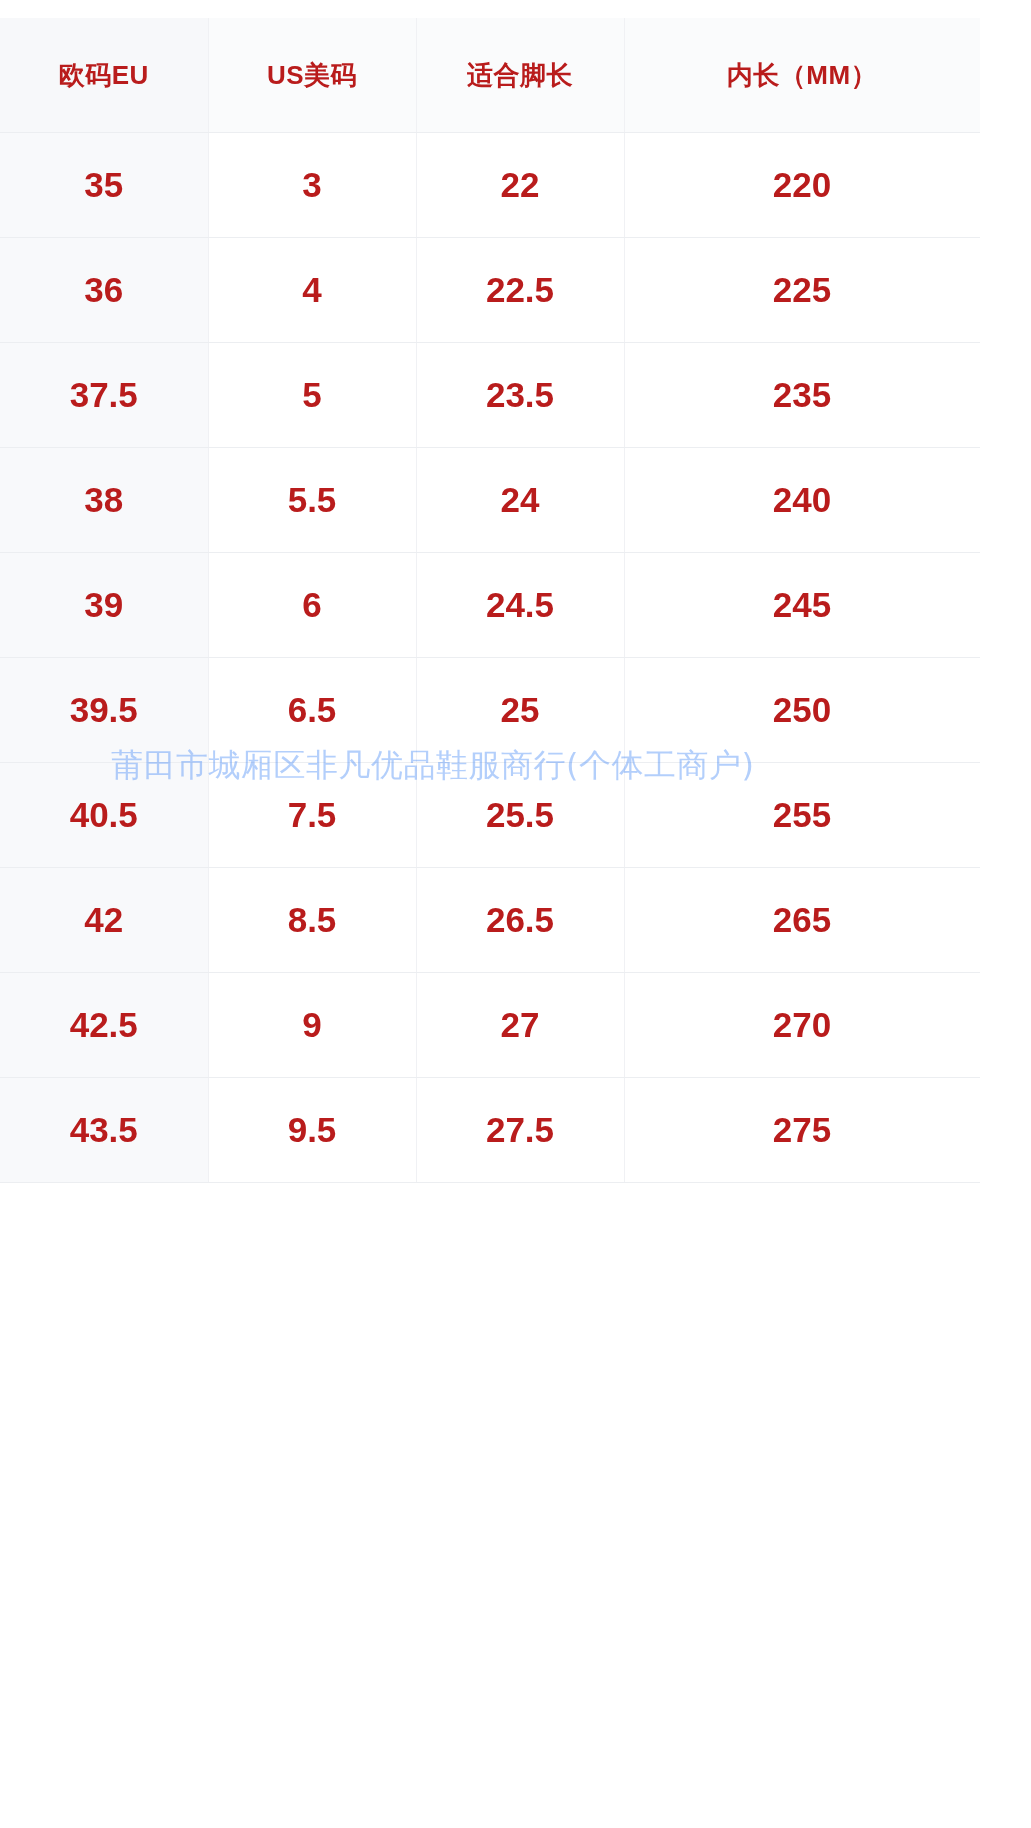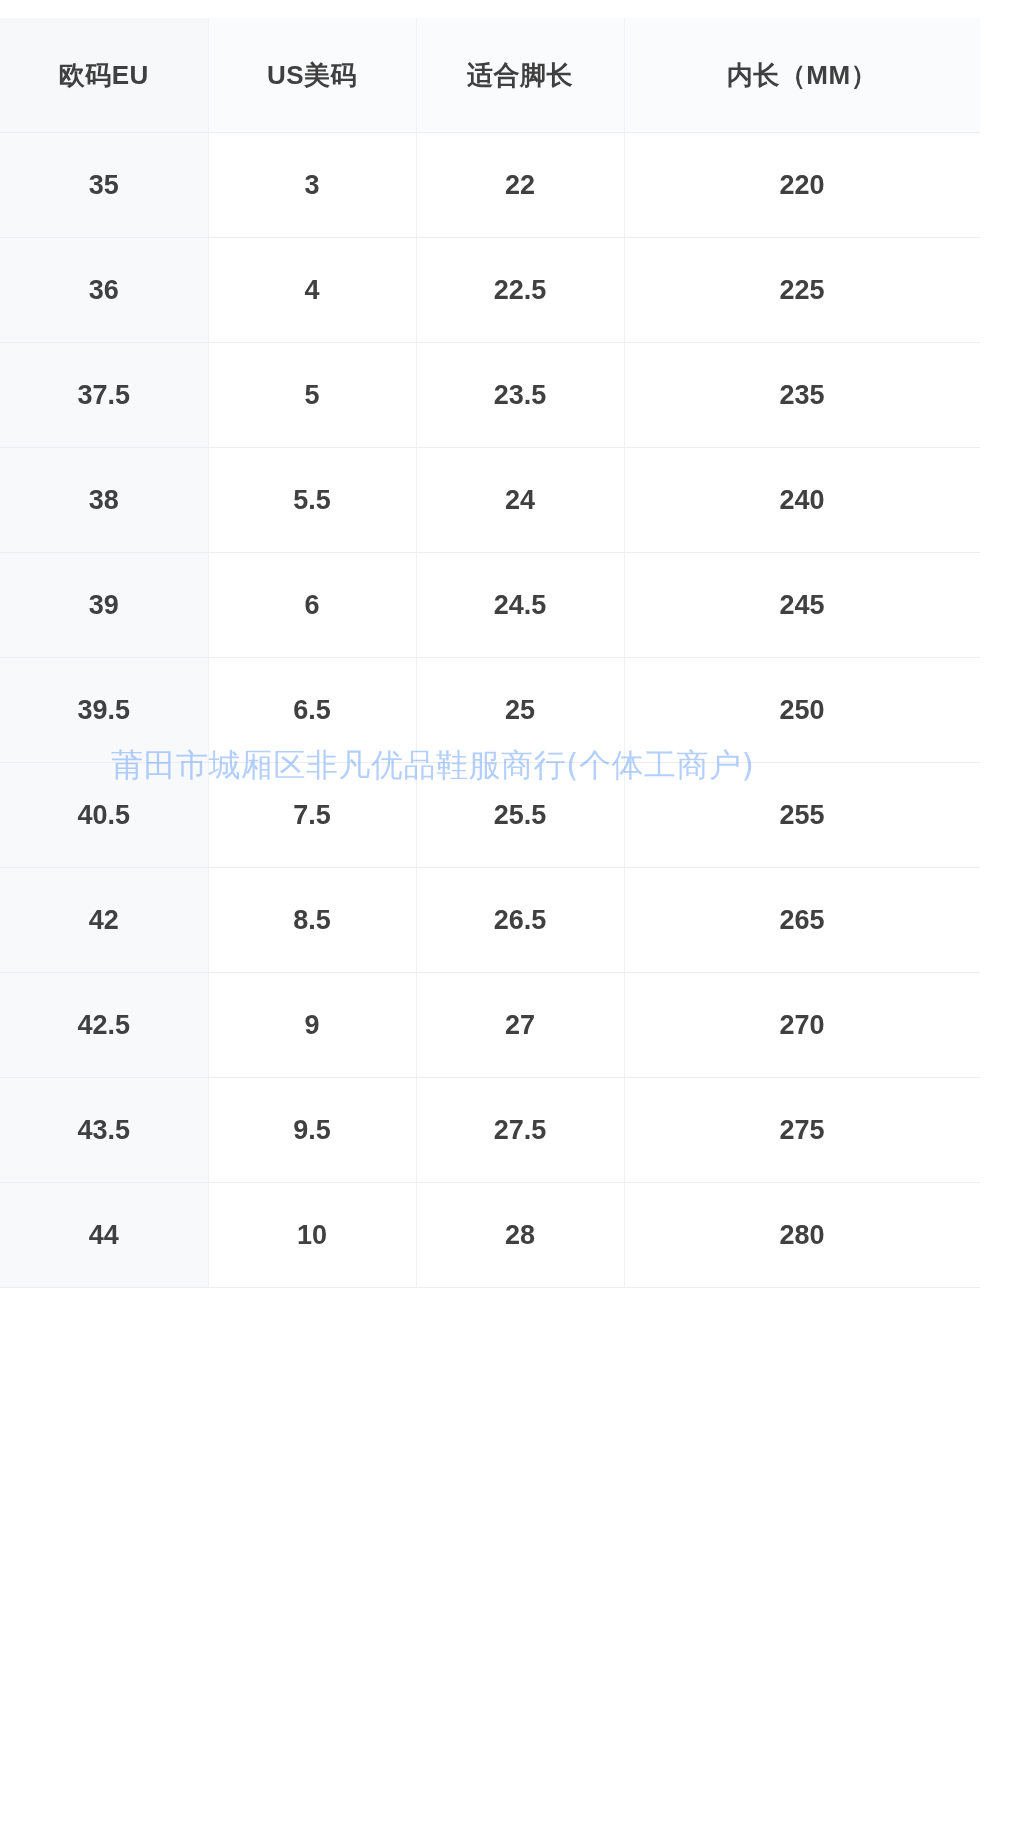--- a/index.html
+++ b/index.html
@@ -46,21 +46,21 @@
   table.size-table col.c2 { width: 208px; }
   table.size-table col.c3 { width: 208px; }
   table.size-table col.c4 { width: 356px; }
 
   table.size-table th,
   table.size-table td {
     text-align: center;
     vertical-align: middle;
     border-right: 1px solid #f0f1f4;
     border-bottom: 1px solid #eceef1;
-    color: #404040;
+    color: #b91c1c;
     font-weight: 700;
     padding: 0;
   }
 
   table.size-table th:last-child,
   table.size-table td:last-child {
     border-right: 1px solid #f0f1f4;
   }
 
   
@@ -78,21 +78,21 @@
     background: #f7f8fa;
   }
   
   table.size-table thead th.col-rest {
     background: #fafbfc;
   }
 
   
   table.size-table tbody td {
     height: 104px;
-    font-size: 27px;
+    font-size: 35px;
     background: #ffffff;
   }
 
   table.size-table tbody td.col-first {
     background: #f8f9fb;
   }
 
   
   #watermark {
     position: absolute;
@@ -193,26 +193,20 @@
             <td>9</td>
             <td>27</td>
             <td>270</td>
           </tr>
           <tr>
             <td class="col-first">43.5</td>
             <td>9.5</td>
             <td>27.5</td>
             <td>275</td>
           </tr>
-          <tr>
-            <td class="col-first">44</td>
-            <td>10</td>
-            <td>28</td>
-            <td>280</td>
-          </tr>
         </tbody>
     </table>
   </div>
 
   <div id="watermark">
     <div class="wm-text">莆田市城厢区非凡优品鞋服商行(个体工商户)</div>
   </div>
 
 </div>
 

